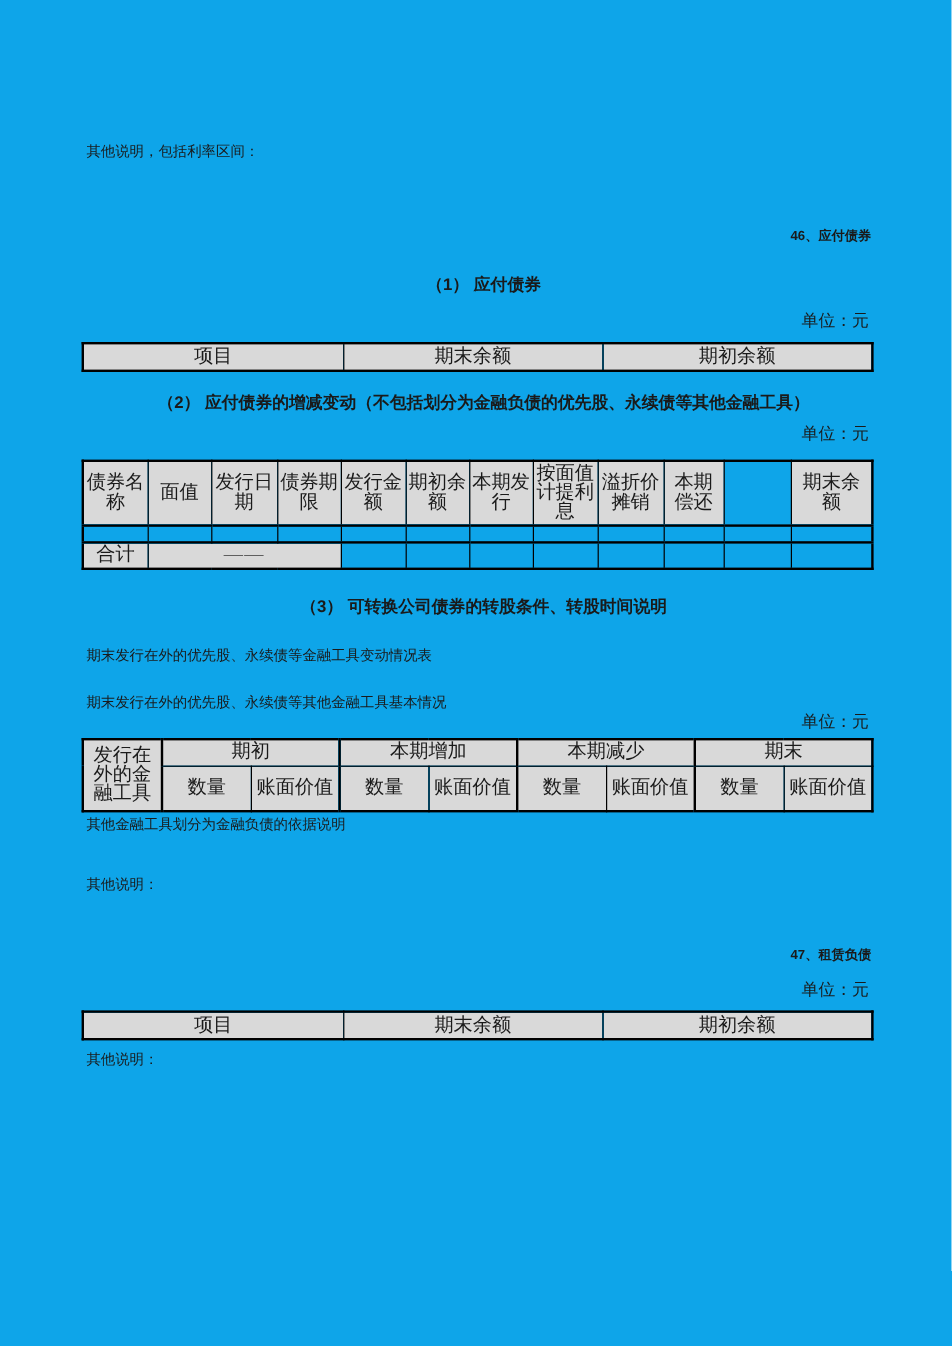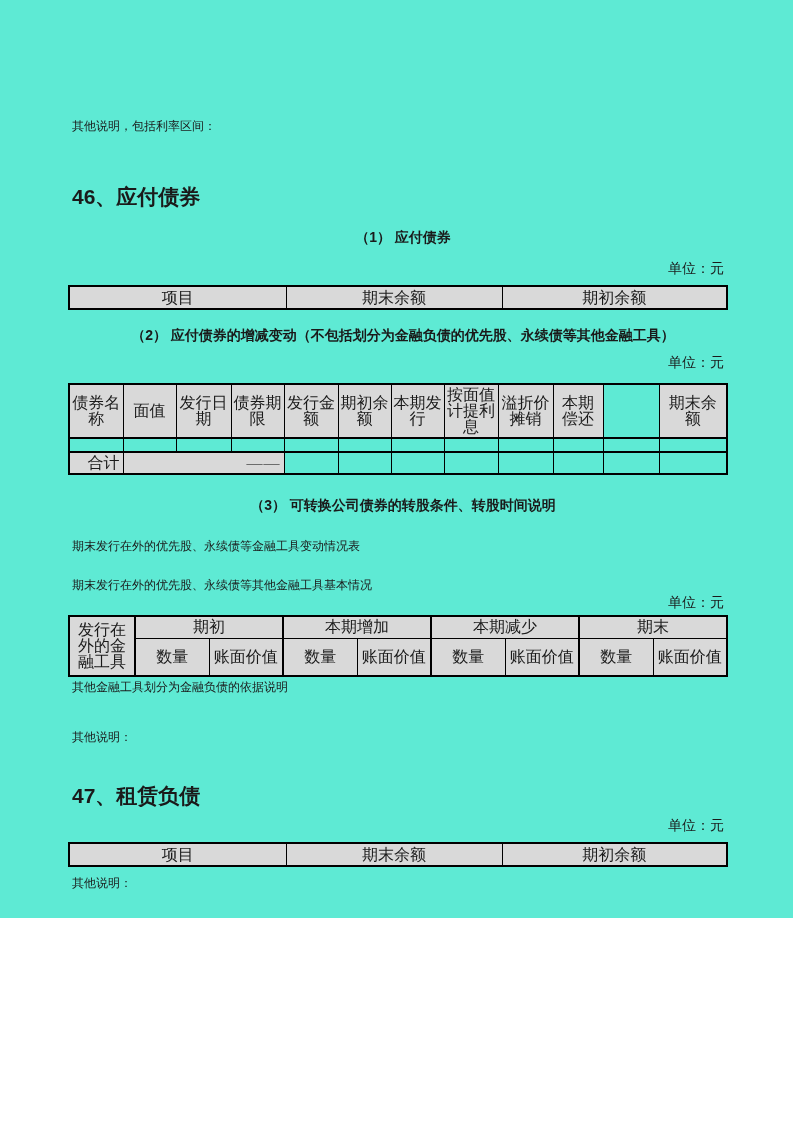--- a/index.html
+++ b/index.html
@@ -1,46 +1,46 @@
 <!DOCTYPE html>
 <html><head>
 <meta charset="utf-8">
 <style>
   * { margin:0; padding:0; box-sizing:border-box; }
   html,body { background:#ffffff; }
   .page {
-    position:relative; width:793px; height:918px; background:#5eead4;
+    position:relative; width:793px; height:1122px; background:#0ea5e9;
     font-family:"Liberation Serif","DejaVu Serif",serif; color:#1a1a1a;
     overflow:hidden;
   }
   .content { display:flex; flex-direction:column; width:658px; margin-left:68px; }
   .body-text { font-size:12px; line-height:16px; padding-left:4px; }
   .h-main {
     font-family:"Liberation Sans","DejaVu Sans",sans-serif;
-    font-weight:bold; font-size:21px; line-height:18px; padding-left:4px;
+    font-weight:bold; font-size:11px; line-height:18px; padding-left:4px;text-align:right;
   }
   .h-sub {
     font-family:"Liberation Sans","DejaVu Sans",sans-serif;
     font-weight:bold; font-size:14px; line-height:18px; padding-left:12px;text-align:center;
   }
   .unit { font-size:14px; line-height:14px; text-align:right; padding-right:2px; }
 
   table { border-collapse:collapse; table-layout:fixed; width:658px; border:2px solid #000; }
   th, td {
     border:1px solid #000; font-weight:normal; font-size:16px; line-height:16px;
     text-align:center; vertical-align:middle; padding:2px 3px; overflow:hidden;
     font-family:Liberation Serif, serif;
   }
   .th-gray { background:#d9d9d9; }
 
   .t-simple th { height:23px; }
 
   .t-bonds .hdr th { height:52px; padding:2px 2px; }
   .t-bonds .empty td { height:14px; padding:0; border-top:2px solid #000; }
-  .t-bonds .total td { height:22px; border-top:2px solid #000;text-align:right; }
+  .t-bonds .total td { height:22px; border-top:2px solid #000; }
   .dash-text { color:#595959; letter-spacing:1px; }
 
   .t-fi .r1 th { height:22px; }
   .t-fi .r2 th { height:38px; }
   .t-fi .group-start { border-left:2px solid #000; }
 </style>
 </head>
 <body>
 
 <div class="page">

